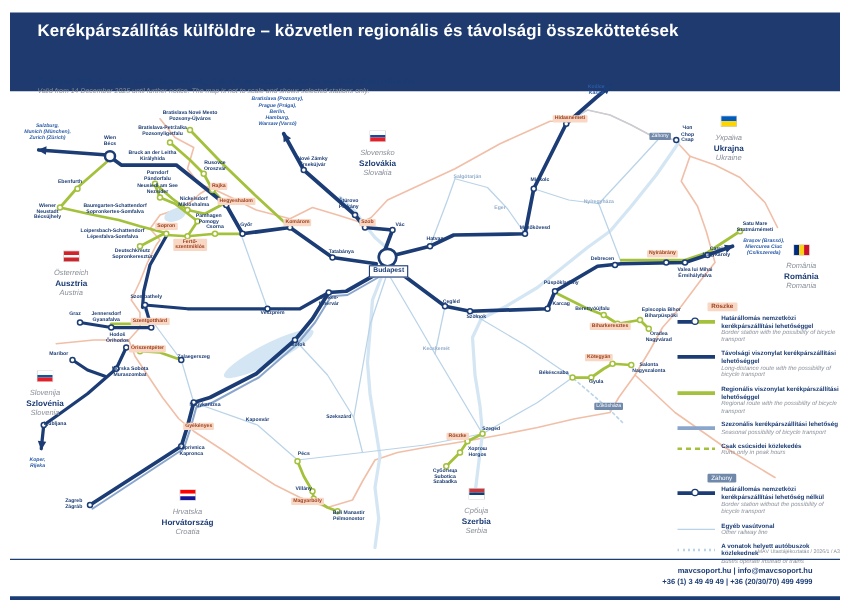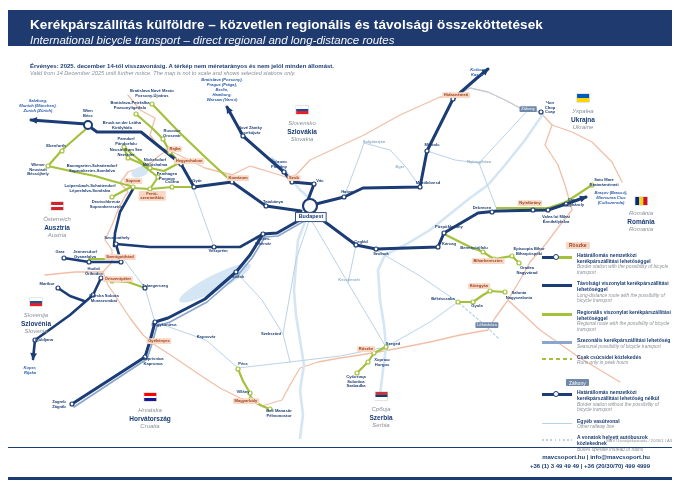--- a/index.html
+++ b/index.html
@@ -1,19 +1,19 @@
 <!DOCTYPE html>
 <html style="--headerbg: #1e3a6e; --navy: #1b3c74; --green: #a3c13b; --seasonal: #8aa6cc; --other: #b9d3e8; --river: #d4e6f3; --borderline: #f1bfa8; --tagbg: #f8d7c4; --tagtx: #a0421f; --slate: #7089aa; --minor: #93aecb; --bluetext: #2b5ca8; --graytext: #8a9099;"><head>
 <meta charset="utf-8">
 <style>
   html,body{margin:0;padding:0;background:#e8e8e8}
   .page{position:relative;width:680px;height:481px;background:#fff;overflow:hidden;
         font-family:"Liberation Sans",sans-serif}
   
-  .titlebar{position:absolute;left:8px;top:10px;width:664px;height:36px;background:var(--headerbg);
+  .titlebar{position:absolute;left:8px;top:10px;width:664px;height:63px;background:var(--headerbg);
             color:#fff;box-sizing:border-box;padding:7px 0 0 22px}
   .titlebar .hu{font-size:13.5px;font-weight:700;letter-spacing:.1px}
   .titlebar .en{font-size:11.5px;font-style:italic;margin-top:2px;opacity:.95}
   
   .notice{position:absolute;left:30px;top:63px}
   .notice .hu{font-size:6px;font-weight:700;color:var(--navy)}
   .notice .en{font-size:5.6px;font-style:italic;color:var(--graytext);margin-top:1px}
   
   #map-svg{position:absolute;left:0;top:0}
   #labels{position:absolute;left:0;top:0;width:680px;height:481px;pointer-events:none}
@@ -64,21 +64,20 @@
   .contact{position:absolute;right:30px;top:453px;text-align:right;color:var(--navy)}
   .contact div{font-size:6px;font-weight:700;line-height:1.45}
 </style>
 </head>
 <body>
 
 <div class="page">
 
   <div class="titlebar">
     <div class="hu">Kerékpárszállítás külföldre – közvetlen regionális és távolsági összeköttetések</div>
-    <div class="en">International bicycle transport – direct regional and long-distance routes</div>
   </div>
 
   <div class="notice">
     <div class="hu">Érvényes: 2025. december 14-től visszavonásig. A térkép nem méretarányos és nem jelöl minden állomást.</div>
     <div class="en">Valid from 14 December 2025 until further notice. The map is not to scale and shows selected stations only.</div>
   </div>
 
   <svg id="map-svg" width="680" height="481" viewBox="0 0 680 481">
       <polyline points="168,150 160,155 152,162 140,168 128,172 120,183 128,192 125,196 118,210 112,225 105,240 112,250 112,262 103,272 108,285 118,300 130,318 143,335 155,345 178,360 200,375 220,388 240,398 262,406 282,400 290,385 300,368 318,362 340,358 360,355 378,352 400,348 430,342 460,335 488,330 495,318 508,300 520,280 530,262 545,245 560,225 572,210 565,185 558,165 545,145 552,125 540,112 520,108 505,100 488,92 470,88 452,97 440,97 400,115 364,135 310,160 297,174 289,178 270,172 250,166 232,175 205,168 185,158 168,150" fill="none" stroke="#f1bfa8" stroke-width="1.3" stroke-linecap="round" stroke-linejoin="round"></polyline>
       <polyline points="128,95 140,110 155,118 150,135 160,148 168,150" fill="none" stroke="#f1bfa8" stroke-width="1.3" stroke-linecap="round" stroke-linejoin="round"></polyline>

